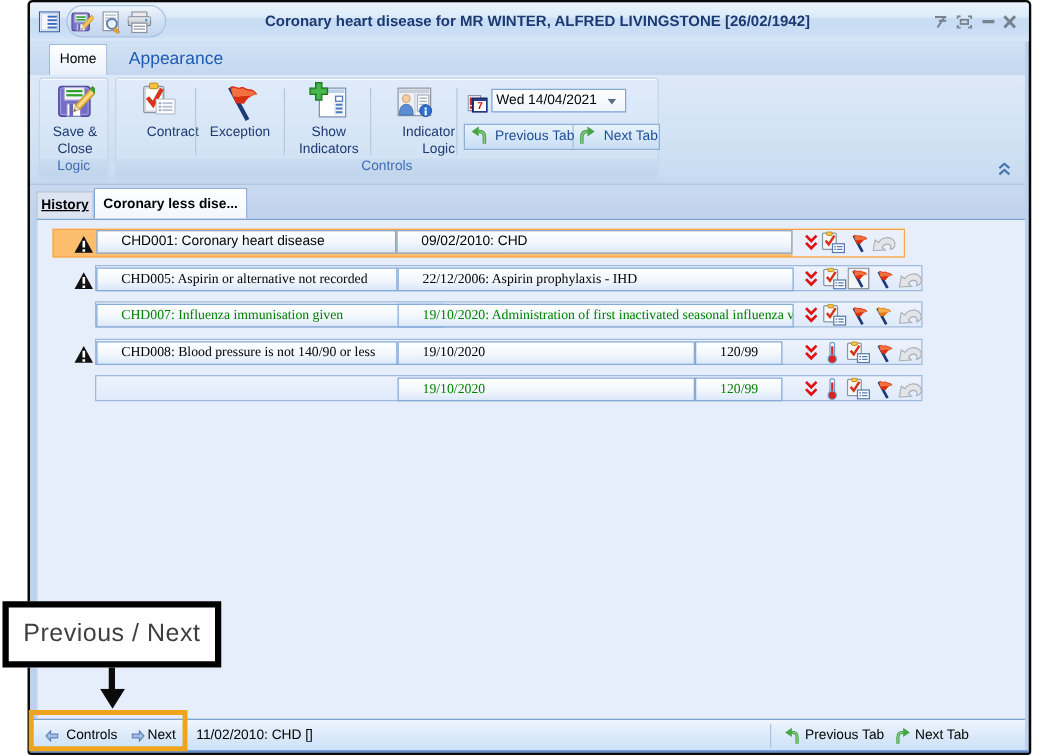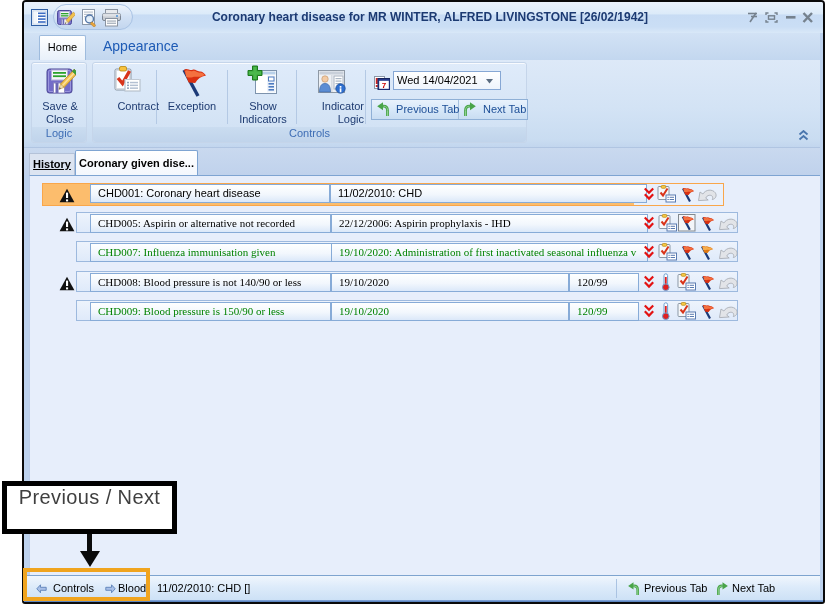--- a/index.html
+++ b/index.html
@@ -57,36 +57,36 @@
     border:1px solid #7ea4d2; border-bottom:none; border-radius:2px 2px 0 0;
     font-size:11px; font-weight:bold; color:#000; text-align:center; line-height:24px; }
   .content { position:absolute; left:5px; top:173px; width:791px; height:400px;
     background:#e7eefb; border-top:1px solid #7ea4d2; border-left:1px solid #bccde9; }
   .r1band { position:absolute; left:12px; top:7px; width:682px; height:23px;
     background:#fcbd6d; border:1px solid #f9a64a; }
   .rowbox { position:absolute; left:46px; width:662px; height:21px;
     border:1px solid #9db9de; background:linear-gradient(180deg,#edf3fc,#dfeafa);font-family:Liberation Serif, serif; }
   .field { position:absolute; top:1px; height:19px; border:1px solid #87abd7;
     background:linear-gradient(180deg,#feffff 0%,#f2f7fd 55%,#dbe8f9 100%);
-    font-size:11px; color:#000; line-height:17px; padding-left:7px;
-    white-space:nowrap; overflow:hidden;margin-left:13px; }
+    font-size:11px; color:#000; line-height:17px; padding-left:19px;
+    white-space:nowrap; overflow:hidden; }
   .green, .green .field, .field.green { color:#008200; }
   .tri { position:absolute; }
   .ric { position:absolute; }
   .statusbar { position:absolute; left:0; top:573px; width:796px; height:25px;
     border-top:1px solid #7ea4cf;
     background:linear-gradient(180deg,#f0f6fd 0%,#ddebfa 45%,#cde1f6 100%); }
   .st { position:absolute; top:6px; font-size:11px; color:#000; white-space:nowrap; }
   .ssep { position:absolute; left:592px; top:3px; width:1px; height:19px; background:#aac3e2; }
   .botline { position:absolute; left:0; top:598px; width:799px; height:2px;
     background:linear-gradient(180deg,#8aace0,#4f7ab5); }
   .callout { position:absolute; left:2px; top:481px; width:175px; height:53px;
     background:#fff; border:5px solid #000; }
   .callout .tx { font-size:20px; color:#3f3f3f; letter-spacing:0.4px;
-    text-align:center; }
+    text-align:center; margin-top:10px; }
   .downline { position:absolute; left:87px; top:534px; width:5px; height:19px; background:#0b0b0b; }
   .orange-annot { position:absolute; left:23px; top:568px; width:127px; height:33px;
     border:4px solid #f0a41e; }
 </style>
 </head>
 <body>
 <div class="win">
 <div class="titlebar">
   <div class="qat"></div>
   <svg class="qicon" style="left:7px" width="17" height="17">
@@ -273,32 +273,32 @@
     </div>
     <div class="rlabel">Controls</div>
   </div>
   <svg style="position:absolute;left:774px;top:70px" width="11" height="11">
         <path d="M1.5 4.5 L5.5 1 L9.5 4.5" fill="none" stroke="#4a76ae" stroke-width="1.8"></path>
         <path d="M1.5 9.5 L5.5 6 L9.5 9.5" fill="none" stroke="#4a76ae" stroke-width="1.8"></path>
       </svg>
 </div>
 <div class="docktabs">
   <div class="histtab">History</div>
-  <div class="acttab">Coronary given dise...</div>
+  <div class="acttab">Coronary less dise...</div>
 </div>
 <div class="content">
   <div class="r1band"></div>
   <div style="position:absolute;left:604px;top:8px;width:89px;height:21px;background:#e9f0fb;"></div>
   <svg class="tri" style="left:29px;top:12px" width="16" height="15">
         <path d="M8 0.8 L15.4 14.2 L0.6 14.2 Z" fill="#111"></path>
         <rect x="7" y="4.6" width="2.1" height="5.4" fill="#fff"></rect>
         <rect x="7" y="11.4" width="2.1" height="2" fill="#fff"></rect>
       </svg>
   <div class="field" style="left:47px;top:8px;width:240px;">CHD001: Coronary heart disease</div>
-  <div class="field" style="left:287px;top:8px;width:317px;">11/02/2010: CHD</div>
+  <div class="field" style="left:287px;top:8px;width:317px;">09/02/2010: CHD</div>
   <svg class="ric" style="left:613px;top:11px" width="12" height="14">
         <path d="M1.8 1.5 L6 5.8 L10.2 1.5" fill="none" stroke="#e31212" stroke-width="2.15"></path>
         <path d="M1.8 7.3 L6 11.6 L10.2 7.3" fill="none" stroke="#e31212" stroke-width="2.15"></path>
       </svg>
   <svg class="ric" style="left:627px;top:9px" width="20" height="19">
         <rect x="1" y="1.5" width="11" height="13" rx="1" fill="#f6f8fa" stroke="#8a97a5"></rect>
         <rect x="4.2" y="0.5" width="4.6" height="2.8" rx="1" fill="#f7c844" stroke="#b8860b" stroke-width="0.7"></rect>
         <path d="M3.5 7.5 L6 10.5 L10.5 3.5" stroke="#d8341a" stroke-width="2" fill="none"></path>
         <rect x="9" y="10" width="9.5" height="7" fill="#fff" stroke="#5a7bb0"></rect>
         <rect x="10.4" y="11.8" width="1.4" height="1" fill="#5a7bb0"></rect>
@@ -419,21 +419,20 @@
           <path d="M1.5 13.6 L3 5 L5.9 7 C8.6 2.4 15.4 1.8 18.3 5.8 C20 8.3 19 11.7 15.3 12.6 C16.4 9.7 15 8 12.3 8.3 C10.5 8.5 9.4 9.4 8.8 11.2 L11.2 13 Z" fill="#e2e4e8" stroke="#a9aeb6" stroke-width="0.9"></path>
         </svg>
   </div>
   <svg class="tri" style="left:29px;top:100px" width="16" height="15">
         <path d="M8 0.8 L15.4 14.2 L0.6 14.2 Z" fill="#111"></path>
         <rect x="7" y="4.6" width="2.1" height="5.4" fill="#fff"></rect>
         <rect x="7" y="11.4" width="2.1" height="2" fill="#fff"></rect>
       </svg>
 
   <div class="rowbox" style="top:124px;">
-    <div class="field green" style="left:0px;width:241px;">CHD009: Blood pressure is 150/90 or less</div>
     <div class="field green" style="left:241px;width:238px;">19/10/2020</div>
     <div class="field green" style="left:479px;width:70px;">120/99</div>
     <svg class="ric" style="left:566px;top:3px" width="12" height="14">
           <path d="M1.8 1.5 L6 5.8 L10.2 1.5" fill="none" stroke="#e31212" stroke-width="2.15"></path>
           <path d="M1.8 7.3 L6 11.6 L10.2 7.3" fill="none" stroke="#e31212" stroke-width="2.15"></path>
         </svg>
     <svg class="ric" style="left:584px;top:1px" width="10" height="18">
           <rect x="3" y="0.8" width="3.6" height="12" rx="1.8" fill="#fff" stroke="#6d9ecf"></rect>
           <rect x="3.9" y="4" width="1.8" height="9" fill="#e02020"></rect>
           <circle cx="4.8" cy="14.2" r="3.3" fill="#e02020" stroke="#6d9ecf"></circle>
@@ -459,21 +458,21 @@
   </div>
 </div>
 <div class="statusbar">
   <svg style="position:absolute;left:12px;top:8px" width="11" height="10">
         <polygon points="4.5,0.8 0.8,4.8 4.5,8.8 4.5,6.3 10.2,6.3 10.2,3.3 4.5,3.3" fill="#a8c0e8" stroke="#5e82b8" stroke-width="0.9"></polygon>
       </svg>
   <div class="st" style="left:29px">Controls</div>
   <svg style="position:absolute;left:81px;top:8px" width="11" height="10">
         <polygon points="6.5,0.8 10.2,4.8 6.5,8.8 6.5,6.3 0.8,6.3 0.8,3.3 6.5,3.3" fill="#a8c0e8" stroke="#5e82b8" stroke-width="0.9"></polygon>
       </svg>
-  <div class="st" style="left:94px">Blood</div>
+  <div class="st" style="left:94px">Next</div>
   <div class="st" style="left:133px">11/02/2010: CHD []</div>
   <div class="ssep"></div>
   <svg style="position:absolute;left:603px;top:5px" width="13" height="15" viewBox="0 0 14 16">
         <path d="M11.5 15 L11.5 9.5 Q11.5 5.2 7.5 5.2 L6.8 5.2" fill="none" stroke="#49a449" stroke-width="2.8"></path>
         <path d="M11.5 15 L11.5 9.5 Q11.5 5.2 7.5 5.2" fill="none" stroke="#8ed08e" stroke-width="1"></path>
         <polygon points="7,1.2 7,9.2 1.2,5.2" fill="#49a449"></polygon>
       </svg>
   <div class="st" style="left:620px">Previous Tab</div>
   <svg style="position:absolute;left:692px;top:5px" width="13" height="15" viewBox="0 0 14 16">
         <path d="M2.5 15 L2.5 9.5 Q2.5 5.2 6.5 5.2 L7.2 5.2" fill="none" stroke="#49a449" stroke-width="2.8"></path>

